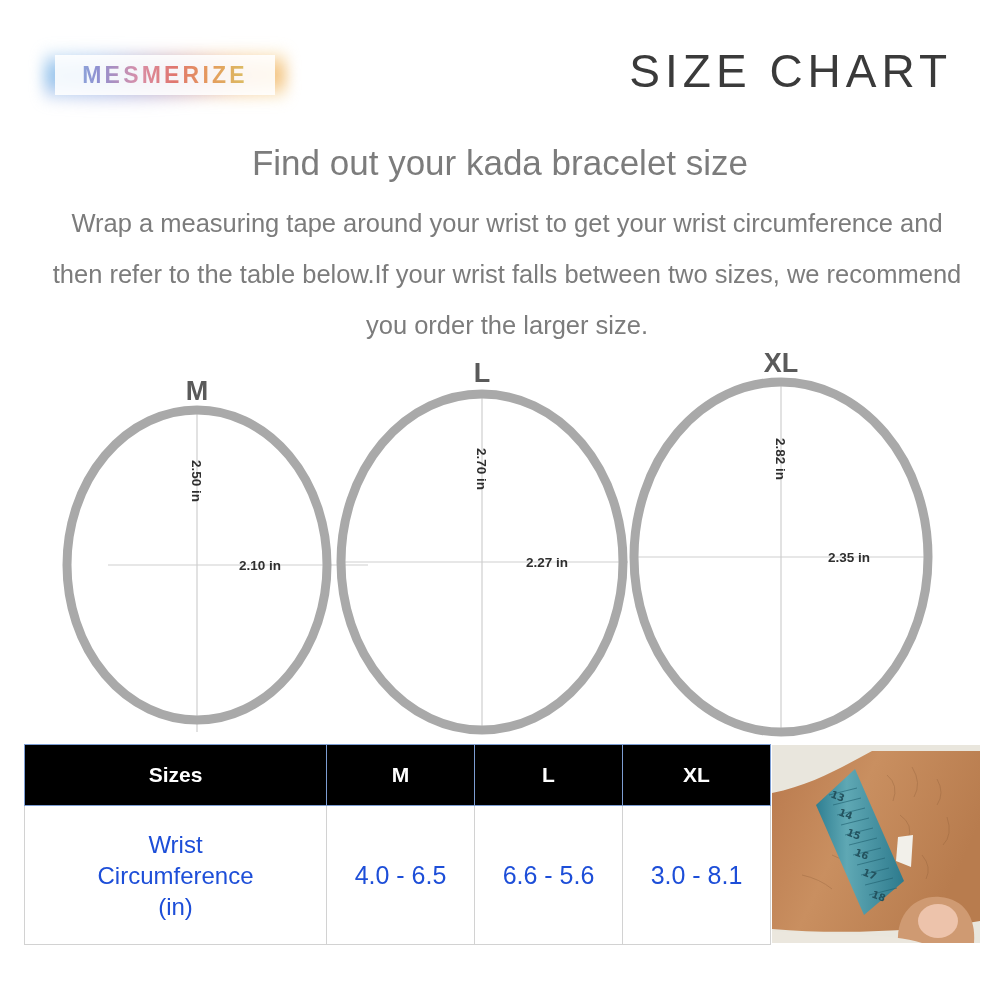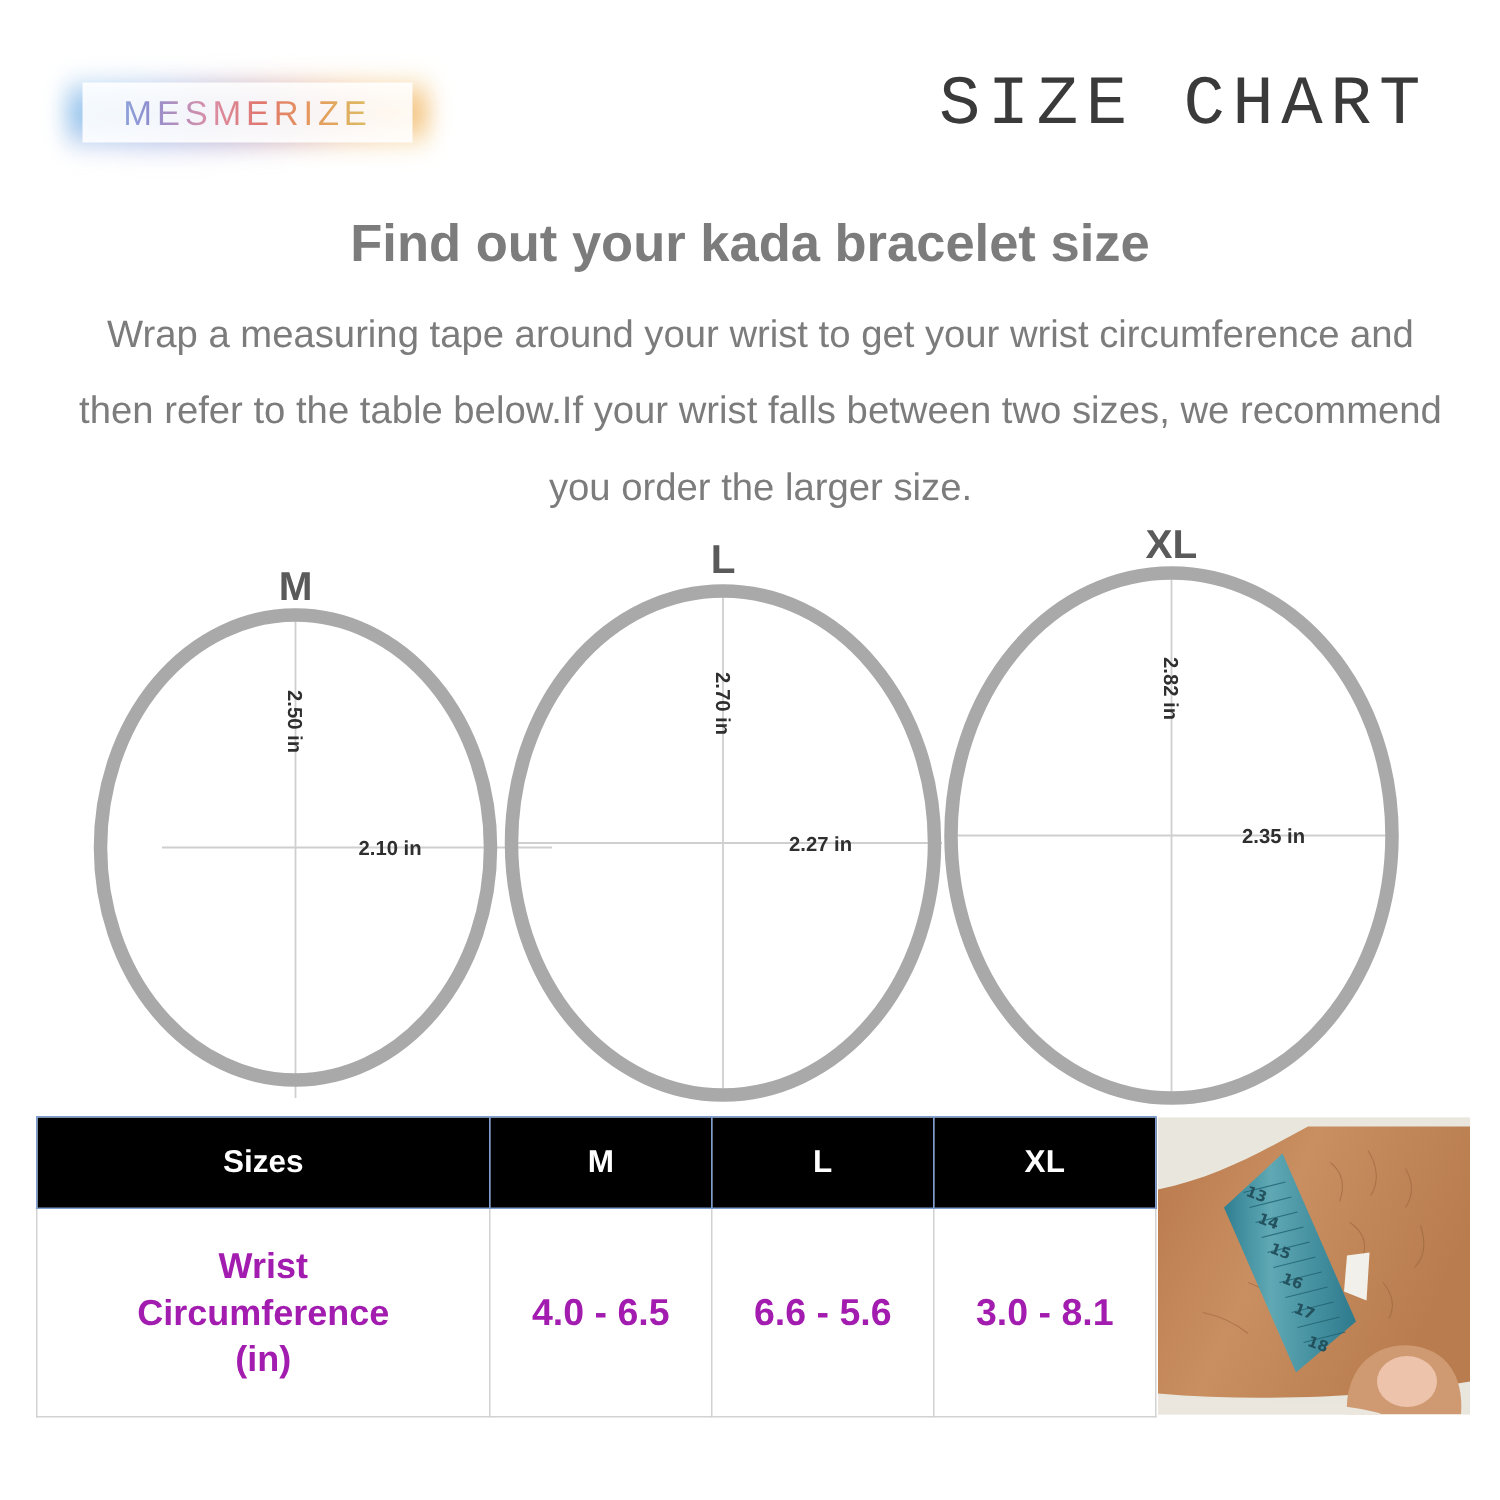--- a/index.html
+++ b/index.html
@@ -45,21 +45,21 @@
   }
   #brand-logo .word {
     position: absolute;
     left: 11px; top: 11px;
     width: 220px; height: 41px;
     display: flex;
     align-items: center;
     justify-content: center;
     font-size: 23px;
     letter-spacing: 3.2px;
-    font-weight: 400;
+    font-weight: 700;
     background: linear-gradient(90deg,
         #8cc3e8 0%,
         #8f8fd0 20%,
         #d98fa8 38%,
         #e0766f 54%,
         #e59a5c 70%,
         #dcbb63 86%,
         #d9c36a 100%);
     -webkit-background-clip: text;
     background-clip: text;
@@ -68,32 +68,32 @@
   }
 
   #size-chart-title {
     position: absolute;
     right: 48px;
     top: 44px;
     font-size: 46px;
     font-weight: 300;
     letter-spacing: 5px;
     color: #3a3a3a;
-    font-family: Liberation Mono, monospace;
+    font-family: Liberation Sans, sans-serif;
     white-space: nowrap;
   }
 
   
   #intro-heading {
     position: absolute;
     left: 0; right: 0;
     top: 143px;
     text-align: center;
     font-size: 35px;
-    font-weight: 700;
+    font-weight: 400;
     color: #7c7c7c;
   }
   #intro-paragraph {
     position: absolute;
     left: 50px;
     right: 36px;
     top: 198px;
     text-align: center;
     font-size: 25.5px;
     line-height: 51px;
@@ -142,22 +142,22 @@
     background: #000000;
     color: #ffffff;
     font-size: 21px;
     font-weight: 700;
     height: 58px;
     border-color: #7d9dd2;
   }
   #size-table tbody td {
     height: 136px;
     font-size: 25px;
-    font-weight: 700;
-    color: #a21caf;
+    font-weight: 400;
+    color: #1d4ed8;
     background: #ffffff;
   }
   #size-table tbody td.row-label {
     font-size: 24px;
     line-height: 31px;
   }
 
   
   #wrist-photo {
     position: absolute;

